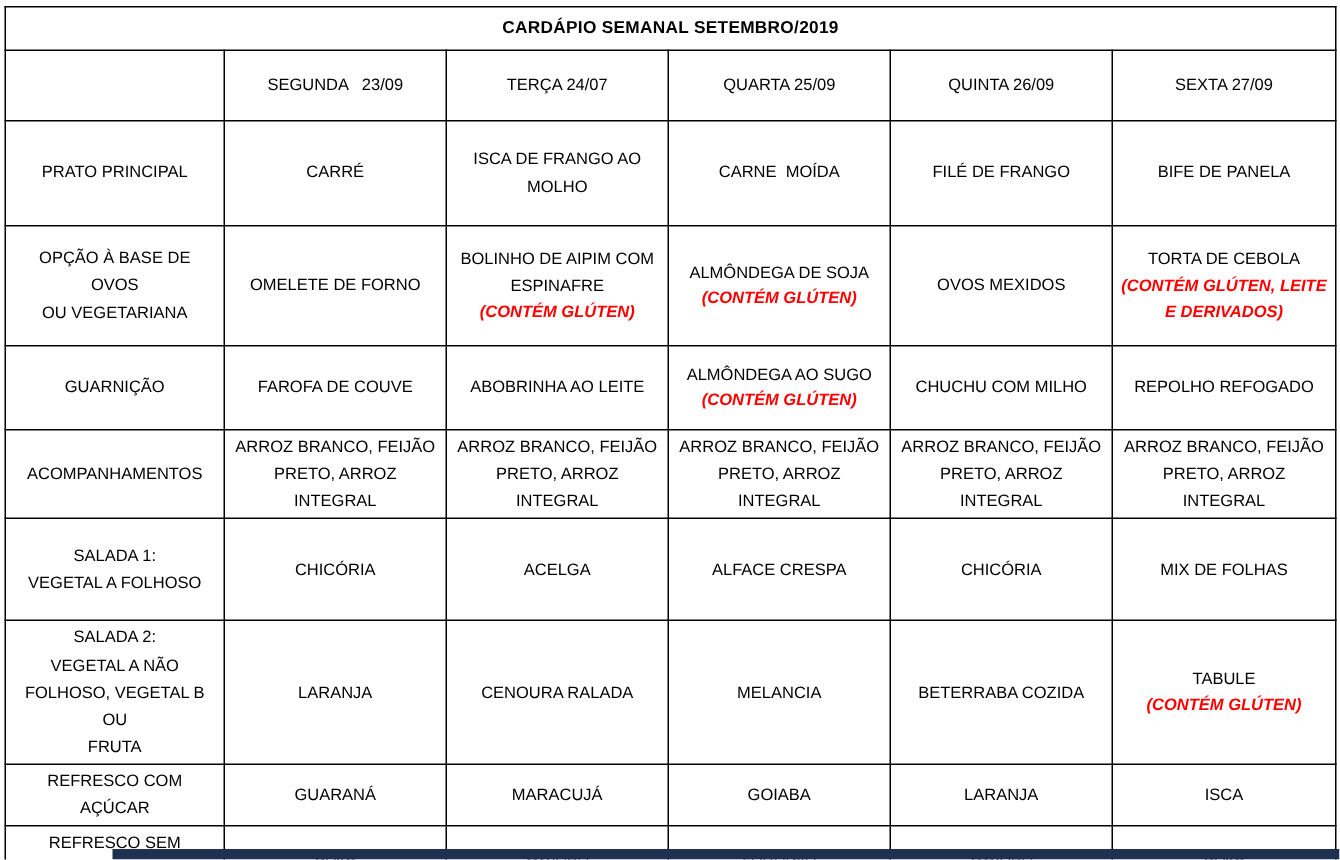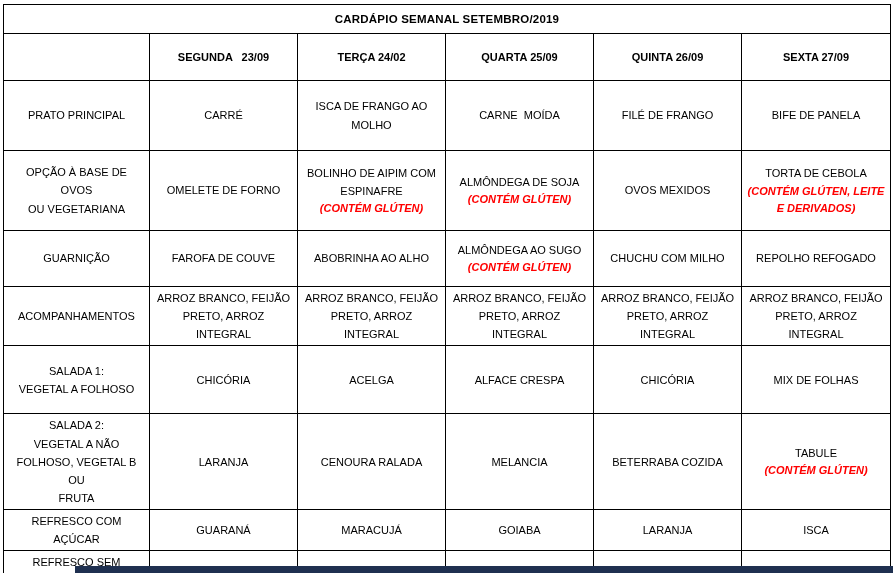--- a/index.html
+++ b/index.html
@@ -19,21 +19,21 @@
   th, td {
     border: 1px solid #000;
     text-align: center; vertical-align: middle;
     padding: 2px 5px;
     font-size: 11px;
     white-space: pre-wrap;
     line-height: 1.65;
     margin-top: 19px;
   }
   tr.title-row th { height: 29px; font-weight: bold; font-size: 11.5px; letter-spacing: .2px; }
-  tr.days-row th { height: 47px; font-weight: bold; }
+  tr.days-row th { height: 47px; font-weight: normal; }
   th.rowlabel { font-weight: normal; }
   td .cell-text { line-height: 1.65; }
   td .cell-note {
     color: var(--note-red);
     font-weight: bold; font-style: italic;
     line-height: 1.55;
   }
   tbody tr:nth-child(1) { height: 70px; }
   tbody tr:nth-child(2) { height: 80px; }
   tbody tr:nth-child(3) { height: 56px; }
@@ -60,21 +60,21 @@
         <col style="width:148px">
         <col style="width:149px">
     </colgroup>
     <thead>
       <tr class="title-row">
         <th colspan="6">CARDÁPIO SEMANAL SETEMBRO/2019</th>
       </tr>
       <tr class="days-row" id="day-header-row">
         <th class="corner"></th>
       <th class="day">SEGUNDA   23/09</th>
-          <th class="day">TERÇA 24/02</th>
+          <th class="day">TERÇA 24/07</th>
           <th class="day">QUARTA 25/09</th>
           <th class="day">QUINTA 26/09</th>
           <th class="day">SEXTA 27/09</th>
         </tr>
     </thead>
     <tbody id="menu-body">
         <tr>
           <th class="rowlabel">PRATO PRINCIPAL</th>
           <td><div class="cell-text">CARRÉ</div></td>
           <td><div class="cell-text">ISCA DE FRANGO AO MOLHO</div></td>
@@ -87,21 +87,21 @@
 OU VEGETARIANA</th>
           <td><div class="cell-text">OMELETE DE FORNO</div></td>
           <td><div class="cell-text">BOLINHO DE AIPIM COM ESPINAFRE</div><div class="cell-note">(CONTÉM GLÚTEN)</div></td>
           <td><div class="cell-text">ALMÔNDEGA DE SOJA</div><div class="cell-note">(CONTÉM GLÚTEN)</div></td>
           <td><div class="cell-text">OVOS MEXIDOS</div></td>
           <td><div class="cell-text">TORTA DE CEBOLA</div><div class="cell-note">(CONTÉM GLÚTEN, LEITE E DERIVADOS)</div></td>
         </tr>
         <tr>
           <th class="rowlabel">GUARNIÇÃO</th>
           <td><div class="cell-text">FAROFA DE COUVE</div></td>
-          <td><div class="cell-text">ABOBRINHA AO ALHO</div></td>
+          <td><div class="cell-text">ABOBRINHA AO LEITE</div></td>
           <td><div class="cell-text">ALMÔNDEGA AO SUGO</div><div class="cell-note">(CONTÉM GLÚTEN)</div></td>
           <td><div class="cell-text">CHUCHU COM MILHO</div></td>
           <td><div class="cell-text">REPOLHO REFOGADO</div></td>
         </tr>
         <tr>
           <th class="rowlabel">ACOMPANHAMENTOS</th>
           <td><div class="cell-text">ARROZ BRANCO, FEIJÃO PRETO, ARROZ INTEGRAL</div></td>
           <td><div class="cell-text">ARROZ BRANCO, FEIJÃO PRETO, ARROZ INTEGRAL</div></td>
           <td><div class="cell-text">ARROZ BRANCO, FEIJÃO PRETO, ARROZ INTEGRAL</div></td>
           <td><div class="cell-text">ARROZ BRANCO, FEIJÃO PRETO, ARROZ INTEGRAL</div></td>

